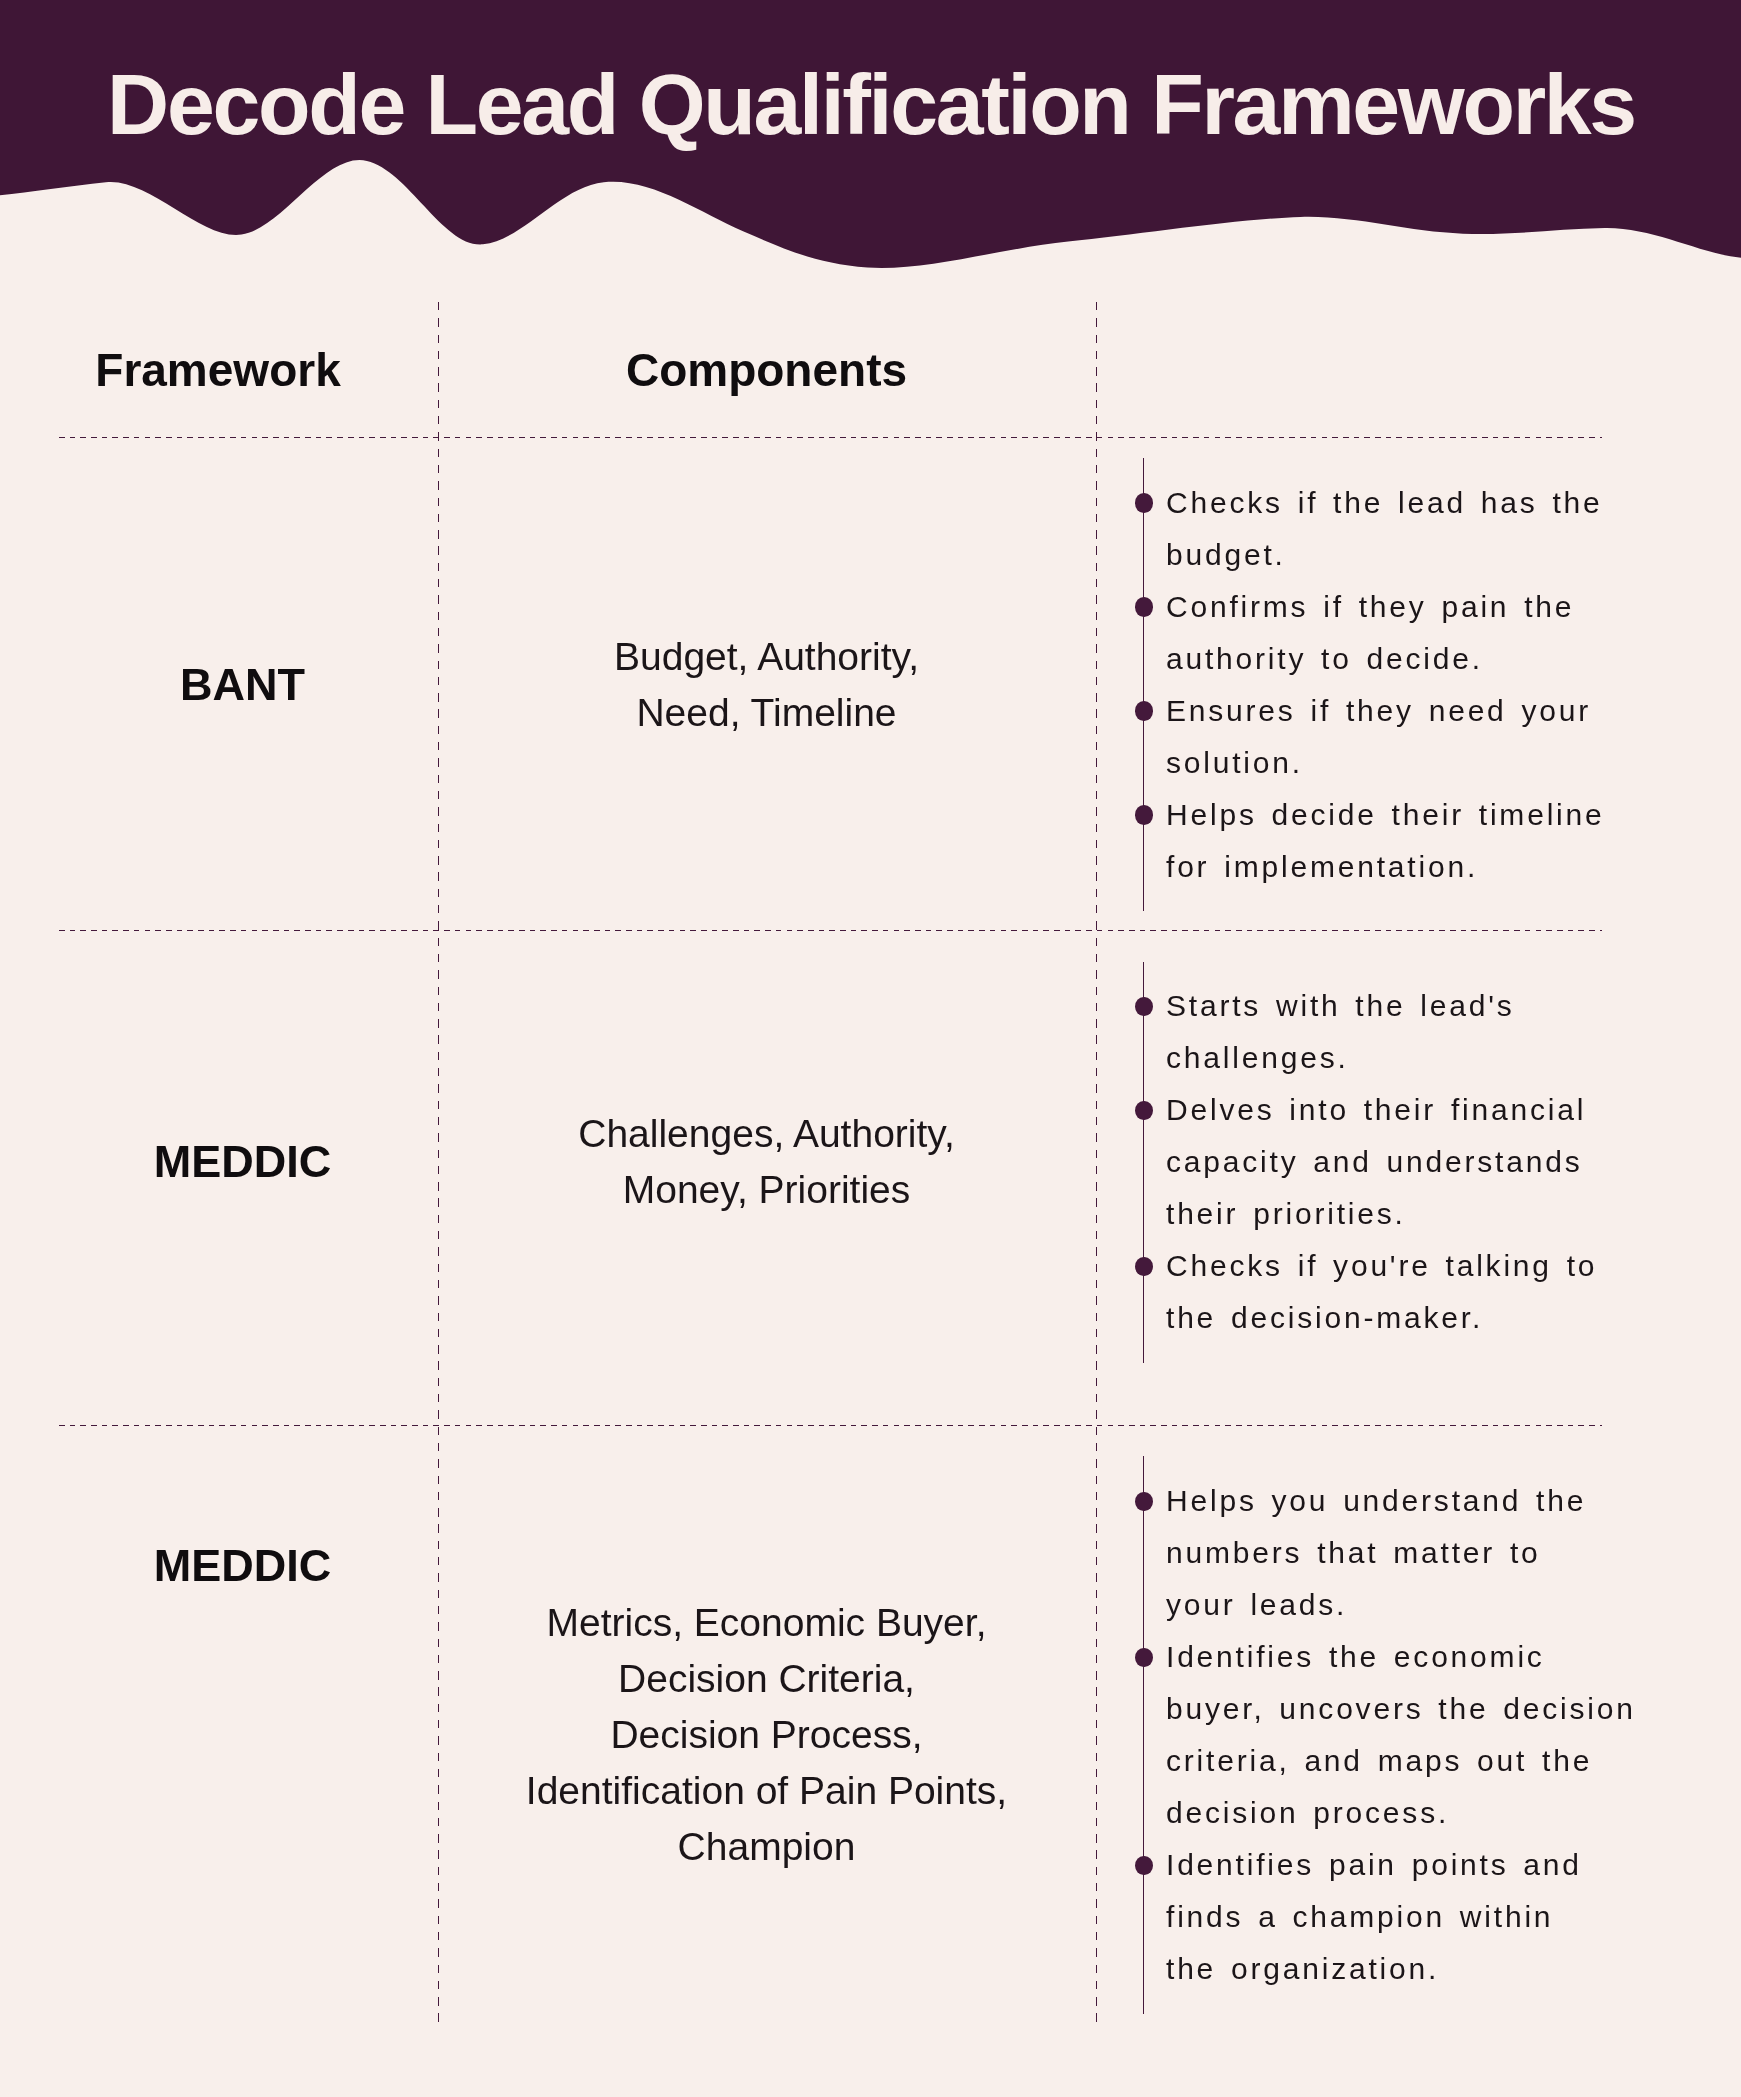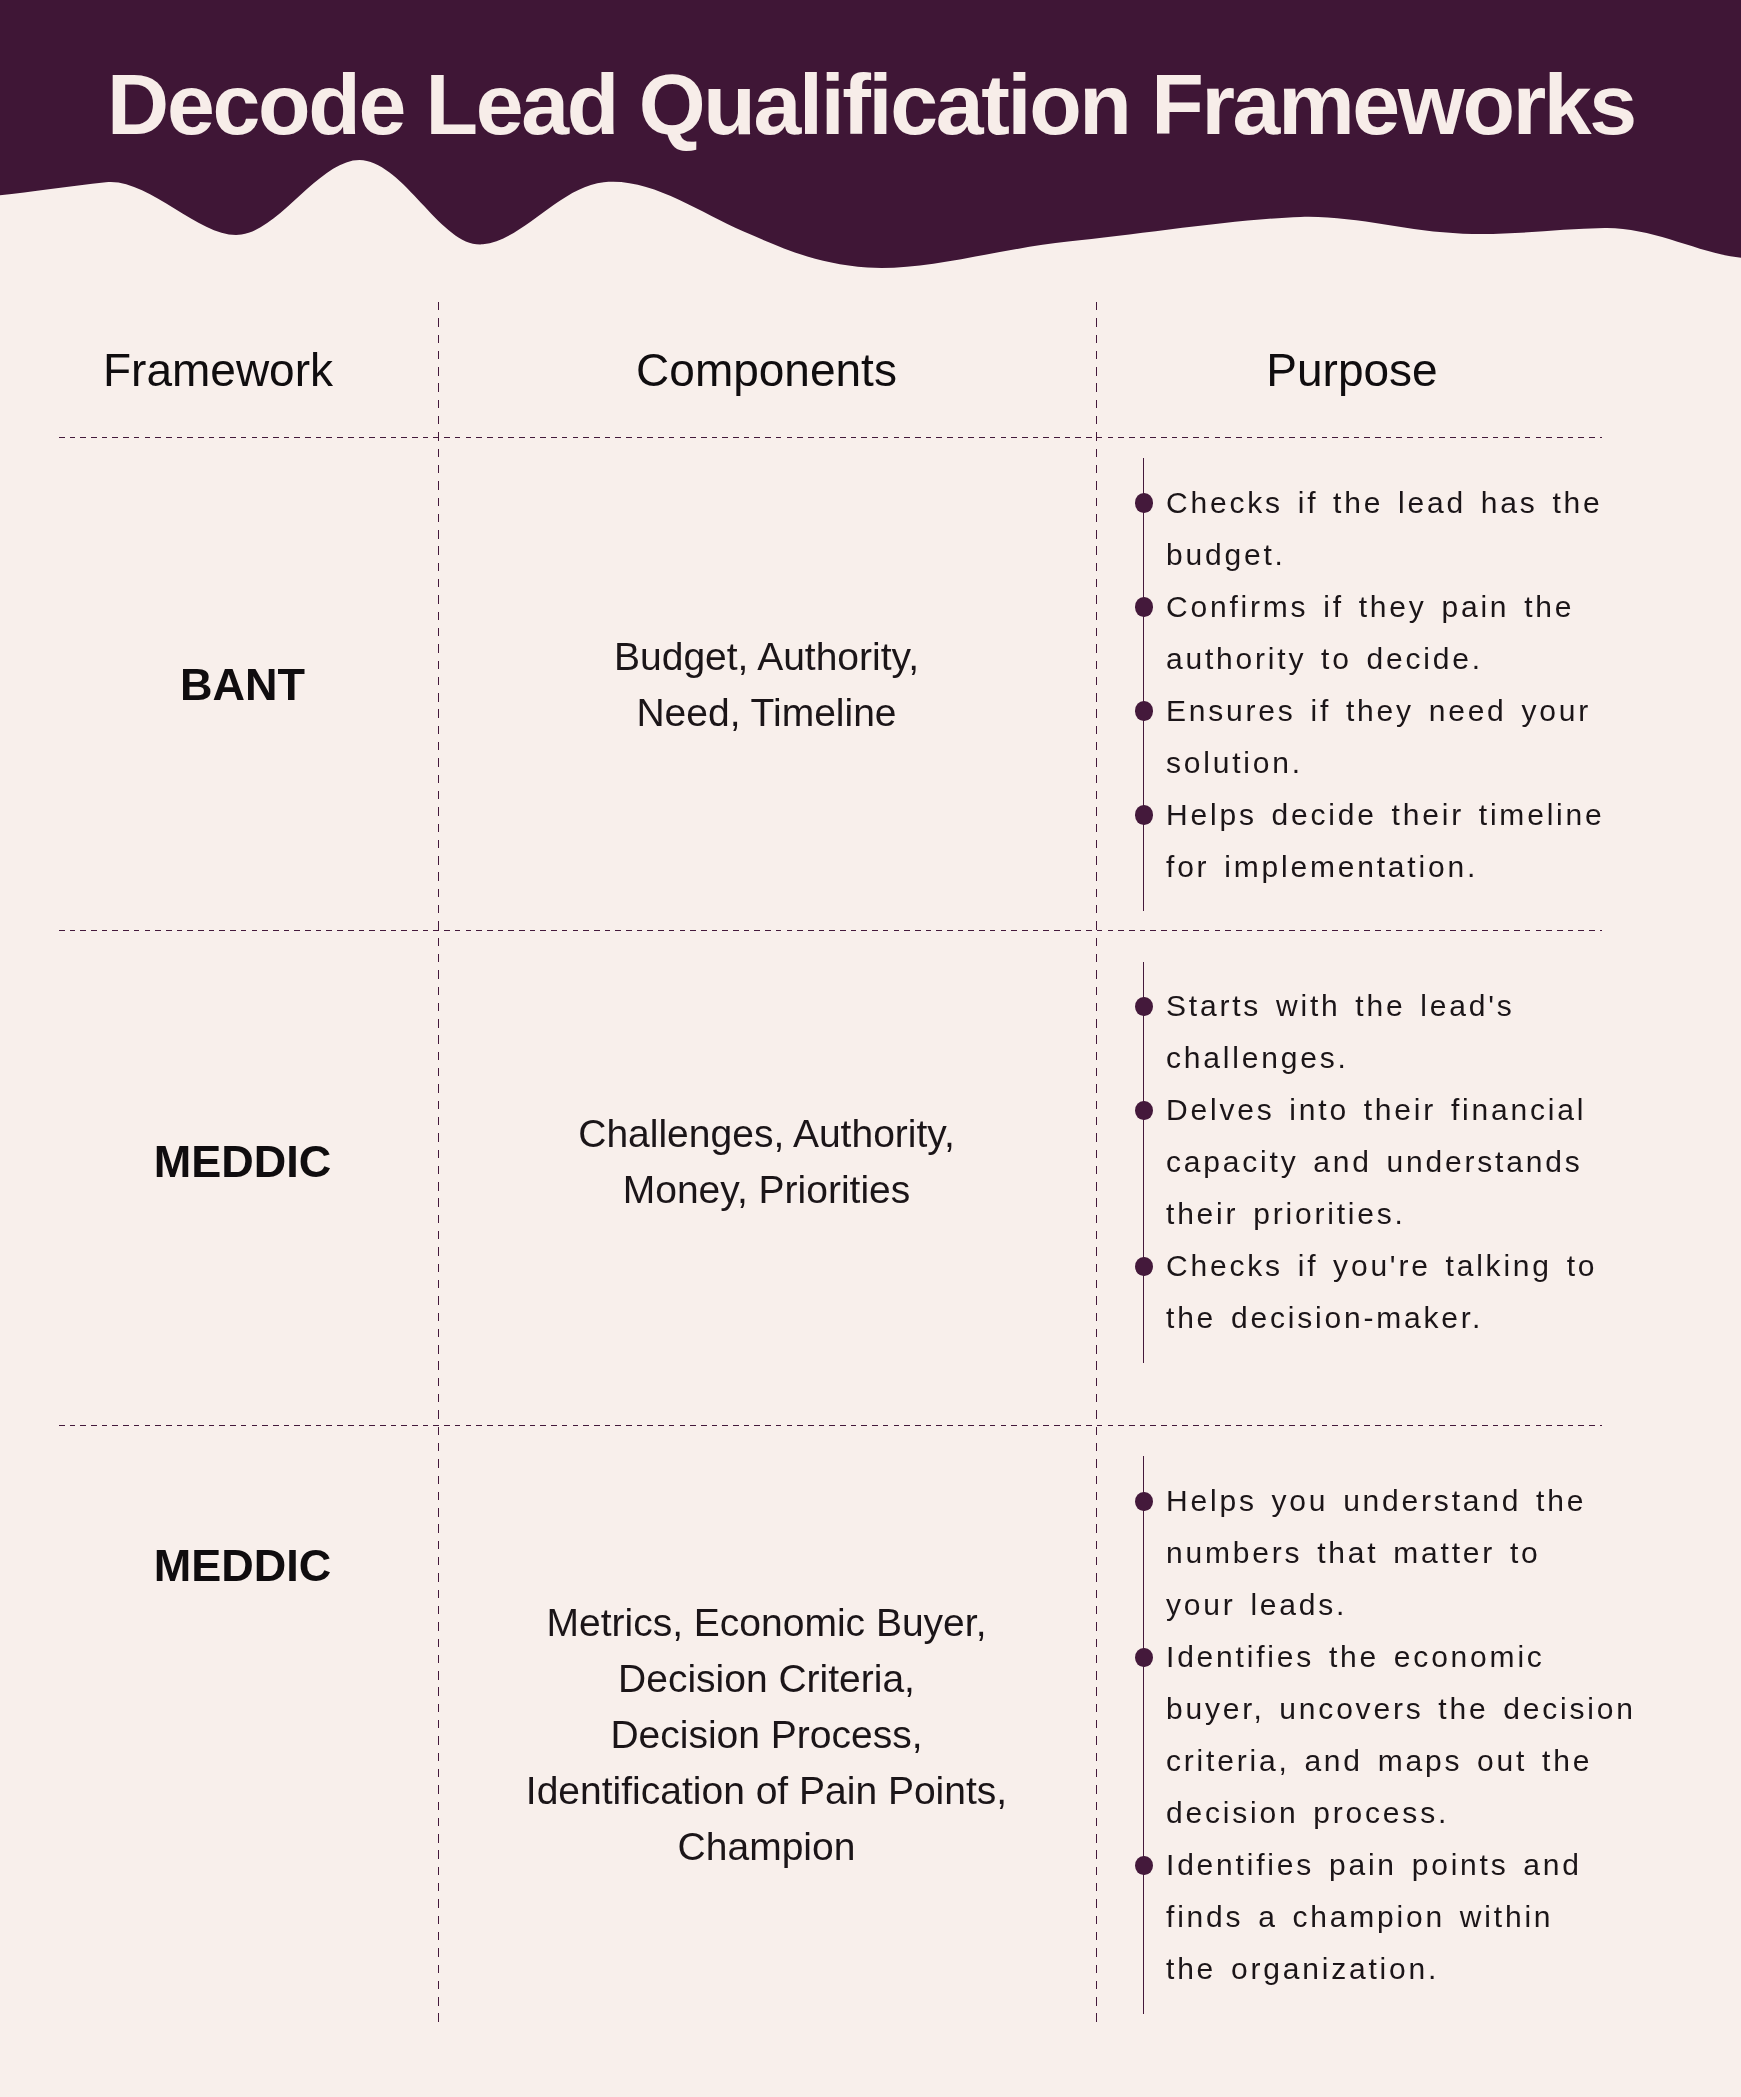--- a/index.html
+++ b/index.html
@@ -41,21 +41,21 @@
     position:absolute;left:59px;width:1543px;height:1.4px;z-index:1;
     background:repeating-linear-gradient(90deg, var(--accent) 0 5.6px, transparent 5.6px 10.7px);
   }
   .hline.h1{top:437px;}
   .hline.h2{top:930px;}
   .hline.h3{top:1425px;}
   
   .colhead{
     position:absolute;top:302px;height:135px;
     display:flex;align-items:center;justify-content:center;
-    font-size:46px;font-weight:400;color:var(--heading-text);
+    font-size:46px;font-weight:700;color:var(--heading-text);
     box-sizing:border-box;
   }
   .colhead.c1{left:0;width:436px;}
   .colhead.c2{left:436px;width:661px;}
   .colhead.c3{left:1097px;width:645px;padding-right:135px;}
   
   .cell{
     position:absolute;box-sizing:border-box;
     display:flex;align-items:center;justify-content:center;
   }
@@ -112,21 +112,20 @@
   </header>
 
   <div class="vline v1"></div>
   <div class="vline v2"></div>
   <div class="hline h1"></div>
   <div class="hline h2"></div>
   <div class="hline h3"></div>
 
   <div class="colhead c1">Framework</div>
   <div class="colhead c2">Components</div>
-  <div class="colhead c3">Purpose</div>
 
   <div class="row row1">
     <div class="cell fw">BANT</div>
     <div class="cell comp">Budget, Authority,
 Need, Timeline</div>
     <div class="cell purp">
       <ul>
         <li><span class="dot"></span><span>Checks if the lead has the
 budget.</span></li>
         <li><span class="dot"></span><span>Confirms if they pain the

